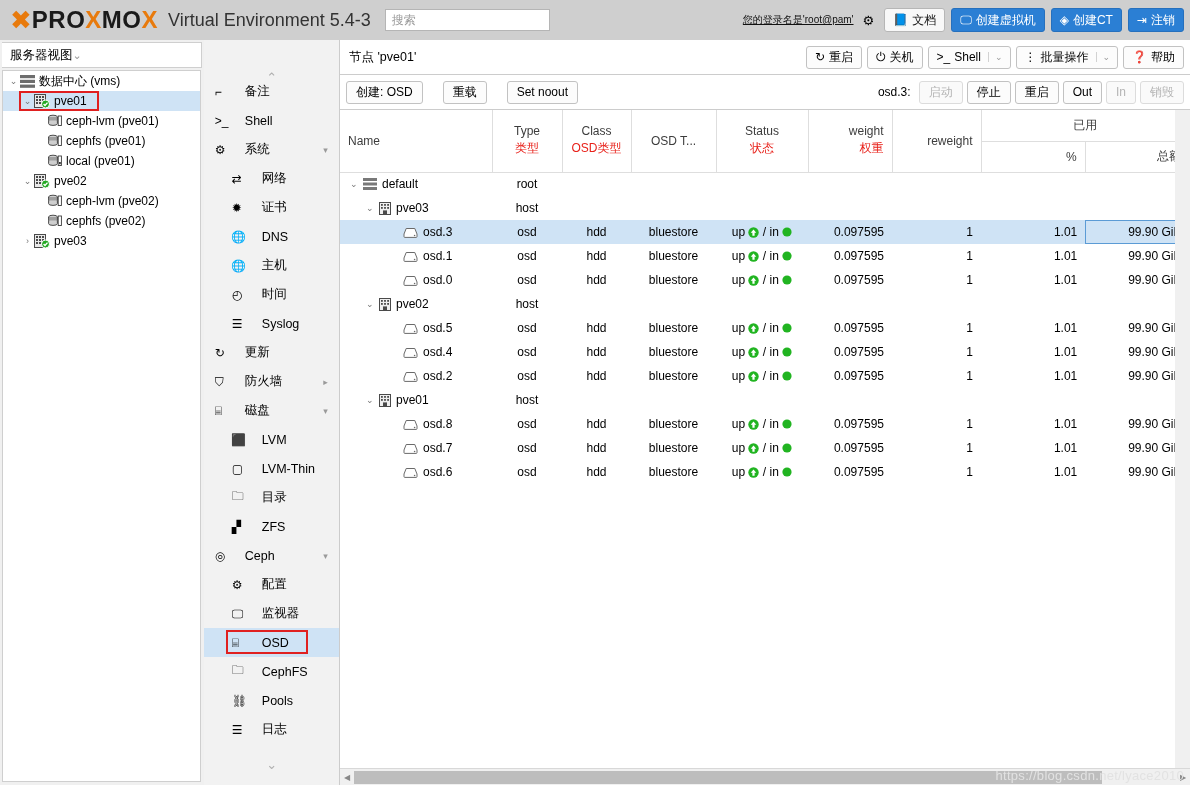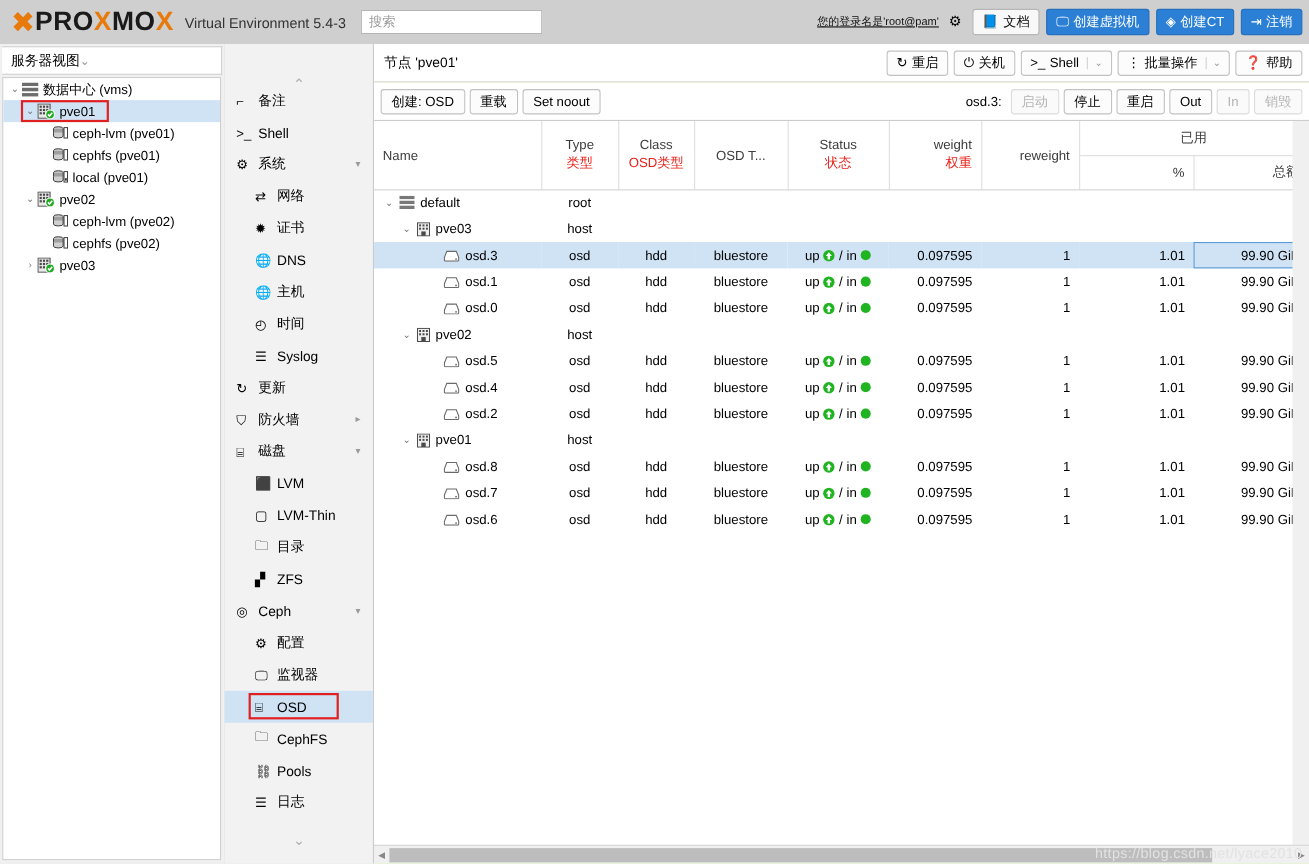--- a/index.html
+++ b/index.html
@@ -27,21 +27,21 @@
     font-size: 26px; font-weight: bold; color: #e87a0c;
     line-height: 1; letter-spacing: -1px;
     margin-right: 1px;
   }
   .logo-text {
     font-size: 24px; font-weight: bold; letter-spacing: 0.5px;
     line-height: 1;
   }
   .logo-text .o { color: #e87a0c; }
   .logo-text .k { color: #1a1a1a; }
-  .prodname { margin-left: 10px; font-size: 13px; color: #333; }
+  .prodname { margin-left: 10px; font-size: 18px; color: #333; }
   .searchbox {
     margin-left: 14px;
     width: 165px; height: 22px;
     background: #fff; border: 1px solid #b5b5b5;
     display: flex; align-items: center;
     padding: 0 6px;
     font-size: 12px; color: #9a9a9a;
   }
   .topright {
     position: absolute; right: 6px; top: 0; height: 40px;
@@ -111,21 +111,21 @@
   .menuscroll-top { position: absolute; top: 28px; left: 0; width: 136px; z-index: 3; }
   .menuscroll-bot { position: absolute; bottom: 12px; left: 0; width: 136px; }
   .mnav { position: absolute; top: 37px; left: 0; width: 136px; }
   .mitem {
     height: 29px; display: flex; align-items: center;
     padding-left: 11px; font-size: 12.5px; cursor: pointer;
     position: relative;
   }
   .mitem.sub { padding-left: 28px; }
   .mitem .mi-ic { width: 18px; display: inline-flex; align-items: center; font-size: 12px; }
-  .mitem .mi-lb { margin-left: 2px; }
+  .mitem .mi-lb { margin-left: 12px; }
   .mitem .mi-ar { position: absolute; right: 12px; color: #9a9a9a; font-size: 9px; }
   .mitem.active { background: #cfe3f5; }
   .mitem .redbox {
     position: absolute; left: 22px; top: 2px;
     width: 82px; height: 24px;
     border: 2px solid #e02020; pointer-events: none;
   }
 
   
   .content {
@@ -150,21 +150,21 @@
   .btn-split .sep {
     border-left: 1px solid #d2d2d2; padding: 0 5px 0 6px;
     color: #9a9a9a; font-size: 9px; margin-left: 3px;
   }
 
   .tool-row {
     height: 35px; display: flex; align-items: center;
     padding: 0 6px 0 6px; border-bottom: 1px solid #ccc;
     background: #fff;
   }
-  .tool-left { display: flex; gap: 4px; align-items: center; }
+  .tool-left { display: flex; gap: 20px; align-items: center; }
   .tool-right { margin-left: auto; display: flex; gap: 4px; align-items: center; }
   .osd-label { font-size: 12px; margin-right: 4px; }
   .btn-sm {
     height: 23px; min-width: 30px; display: flex; align-items: center;
     justify-content: center; padding: 0 9px;
     border: 1px solid #c2c2c2; border-radius: 3px;
     background: #fcfcfc; font-size: 12px; cursor: pointer;
   }
   .btn-sm.dis { color: #b4b4b4; border-color: #dcdcdc; background: #fafafa; cursor: default; }
 

